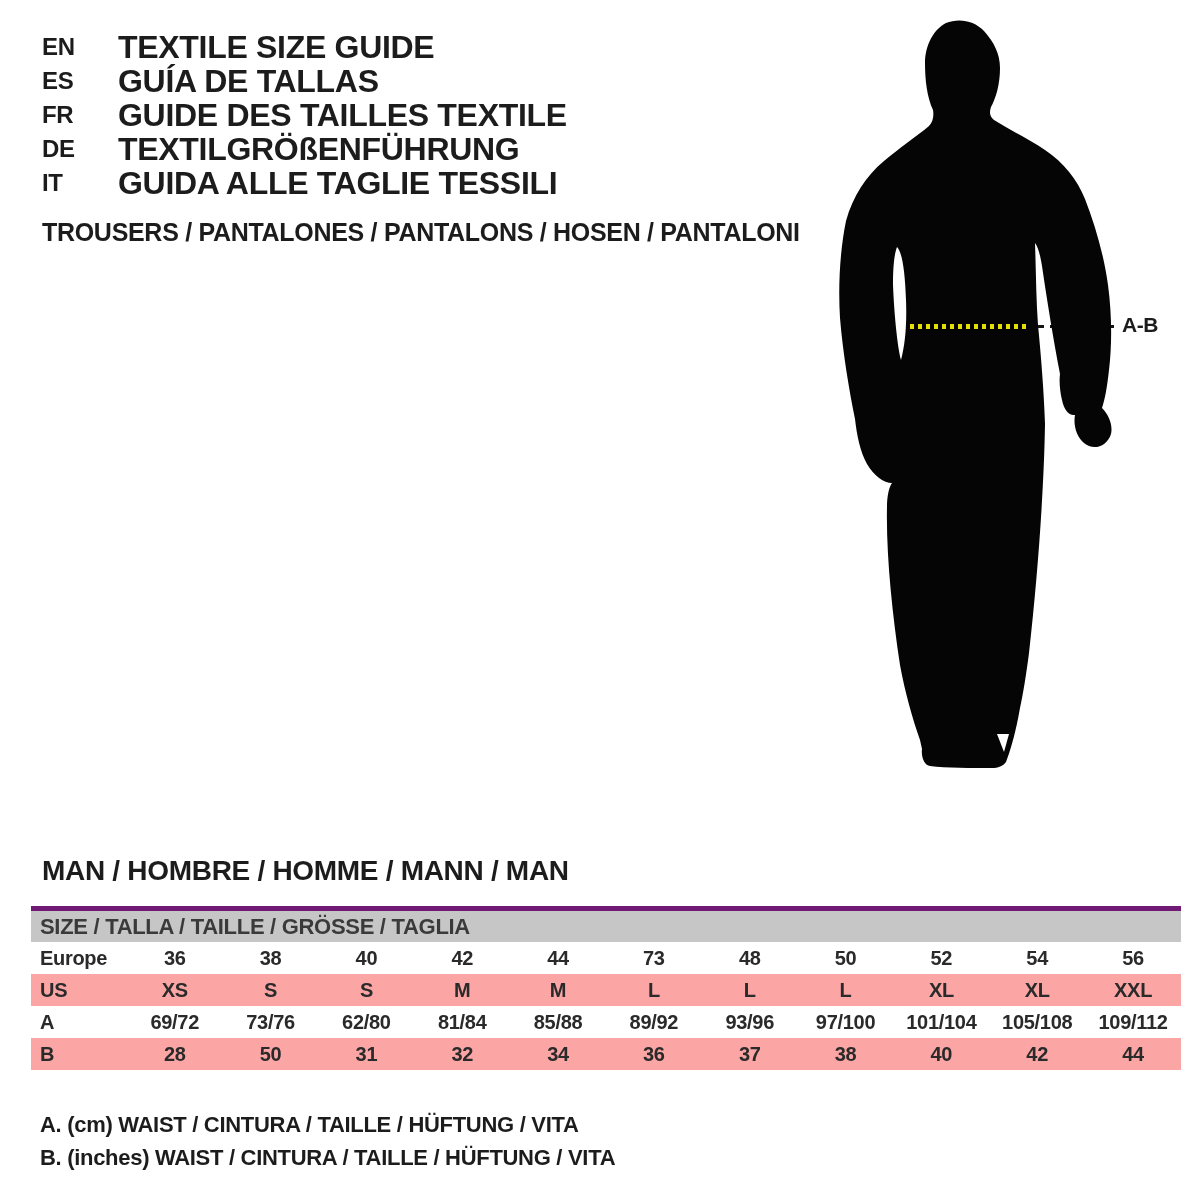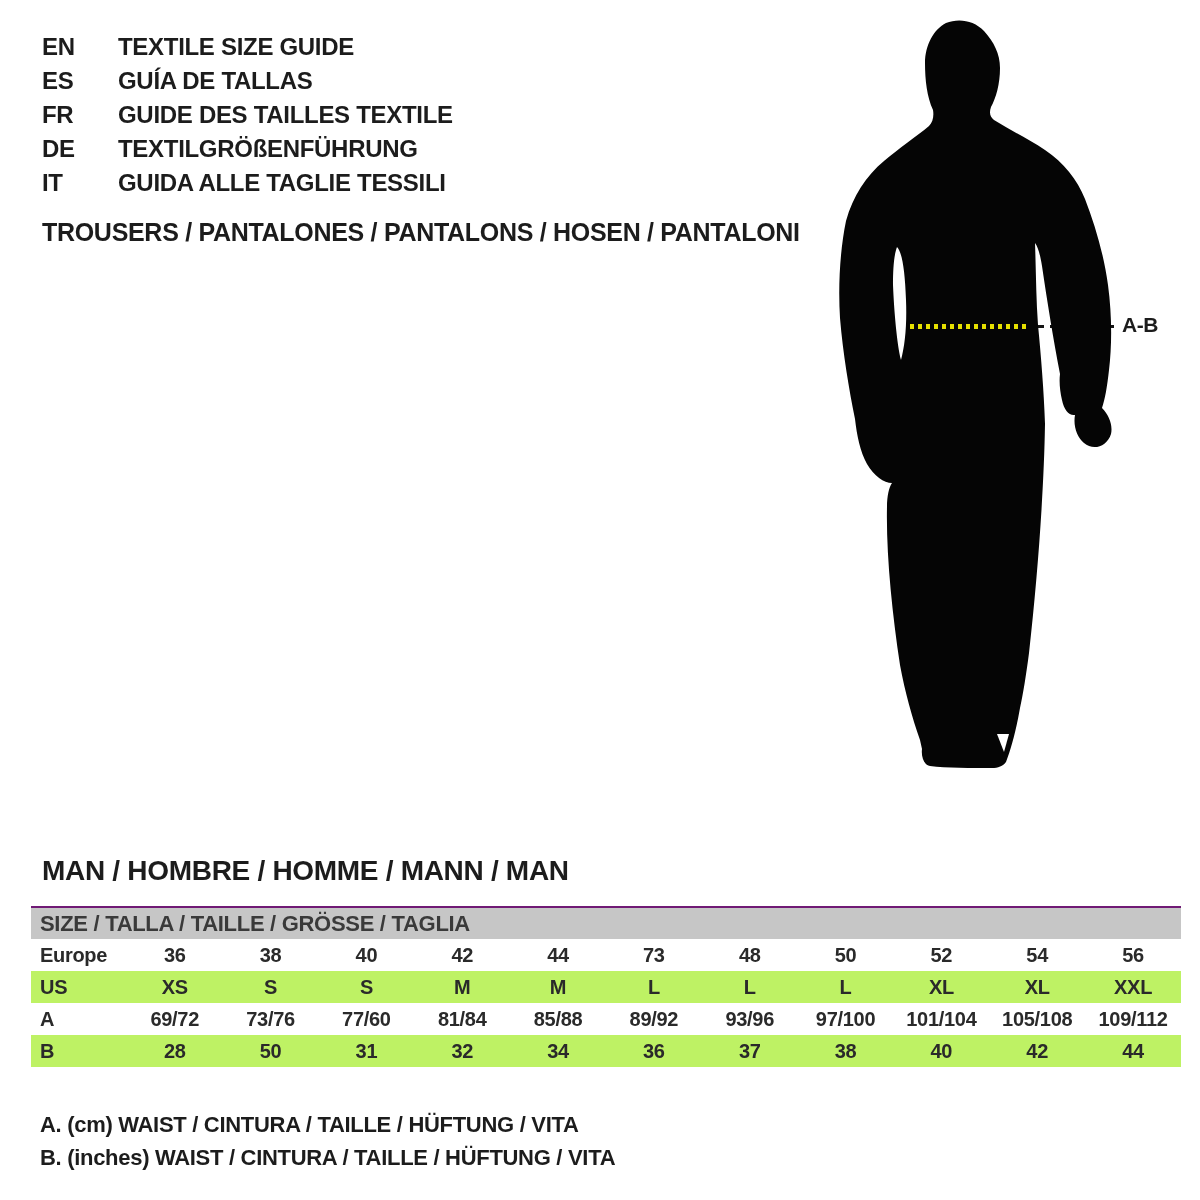--- a/index.html
+++ b/index.html
@@ -6,41 +6,41 @@
   body{
     width:1200px;height:1200px;background:#ffffff;position:relative;
     font-family:"Liberation Sans","DejaVu Sans",sans-serif;color:#1c1c1c;
     overflow:hidden;
   }
   .abs{position:absolute;}
   
   .lang-block{left:42px;top:30px;width:600px;}
   .lang-row{display:flex;height:34px;align-items:center;}
   .lang-code{width:76px;font-size:24px;font-weight:700;letter-spacing:-0.3px;}
-  .lang-title{font-size:24px;font-weight:700;letter-spacing:-0.3px;}
+  .lang-title{font-size:32px;font-weight:700;letter-spacing:-0.3px;}
   .product-line{left:42px;top:218px;font-size:25px;font-weight:700;letter-spacing:-0.3px;text-align:right;}
   
   .sil{left:820px;top:10px;width:320px;height:770px;z-index:2;}
   .dash-black{left:1036px;top:325px;width:82px;height:3px;z-index:1;
     background:repeating-linear-gradient(90deg,#151515 0 8px,transparent 8px 14px);}
   .dots-yellow{left:910px;top:324px;width:120px;height:5px;z-index:3;
     background:repeating-linear-gradient(90deg,#e6e000 0 4.5px,transparent 4.5px 8px);}
   .measure-label{left:1122px;top:313px;font-size:21px;font-weight:700;z-index:3;letter-spacing:-0.5px;}
   
   .section-title{left:42px;top:855px;font-size:28px;font-weight:700;letter-spacing:-0.3px;}
   
   .size-table{left:31px;top:906px;width:1150px;border-collapse:collapse;table-layout:fixed;}
   .size-table td{padding:0;vertical-align:middle;font-size:20px;font-weight:700;
     color:#2a2a2a;letter-spacing:-0.3px;white-space:nowrap;}
-  .band-cell{height:31px;background:#c6c6c6;border-top:2px solid #701a75;
+  .band-cell{height:31px;background:#c6c6c6;border-top:5px solid #701a75;
     padding-left:9px !important;font-size:22px !important;color:#3a3a3a !important;}
   .t-label{width:148px;text-align:left;padding-left:9px !important;}
   .t-cell{text-align:center;}
   .row-white td{height:32px;background:#ffffff;}
-  .row-gray td{height:32px;background:#bef264;}
+  .row-gray td{height:32px;background:#fca5a5;}
   
   .note{left:40px;font-size:22px;font-weight:700;letter-spacing:-0.3px;}
   .note-a{top:1112px;}
   .note-b{top:1145px;}
 </style>
 </head>
 <body>
 
 <div class="abs lang-block">
   <div class="lang-row">
@@ -154,21 +154,21 @@
     <td class="t-cell">L</td>
     <td class="t-cell">L</td>
     <td class="t-cell">XL</td>
     <td class="t-cell">XL</td>
     <td class="t-cell">XXL</td>
   </tr>
   <tr class="row-white">
     <td class="t-label">A</td>
     <td class="t-cell">69/72</td>
     <td class="t-cell">73/76</td>
-    <td class="t-cell">77/60</td>
+    <td class="t-cell">62/80</td>
     <td class="t-cell">81/84</td>
     <td class="t-cell">85/88</td>
     <td class="t-cell">89/92</td>
     <td class="t-cell">93/96</td>
     <td class="t-cell">97/100</td>
     <td class="t-cell">101/104</td>
     <td class="t-cell">105/108</td>
     <td class="t-cell">109/112</td>
   </tr>
   <tr class="row-gray">

